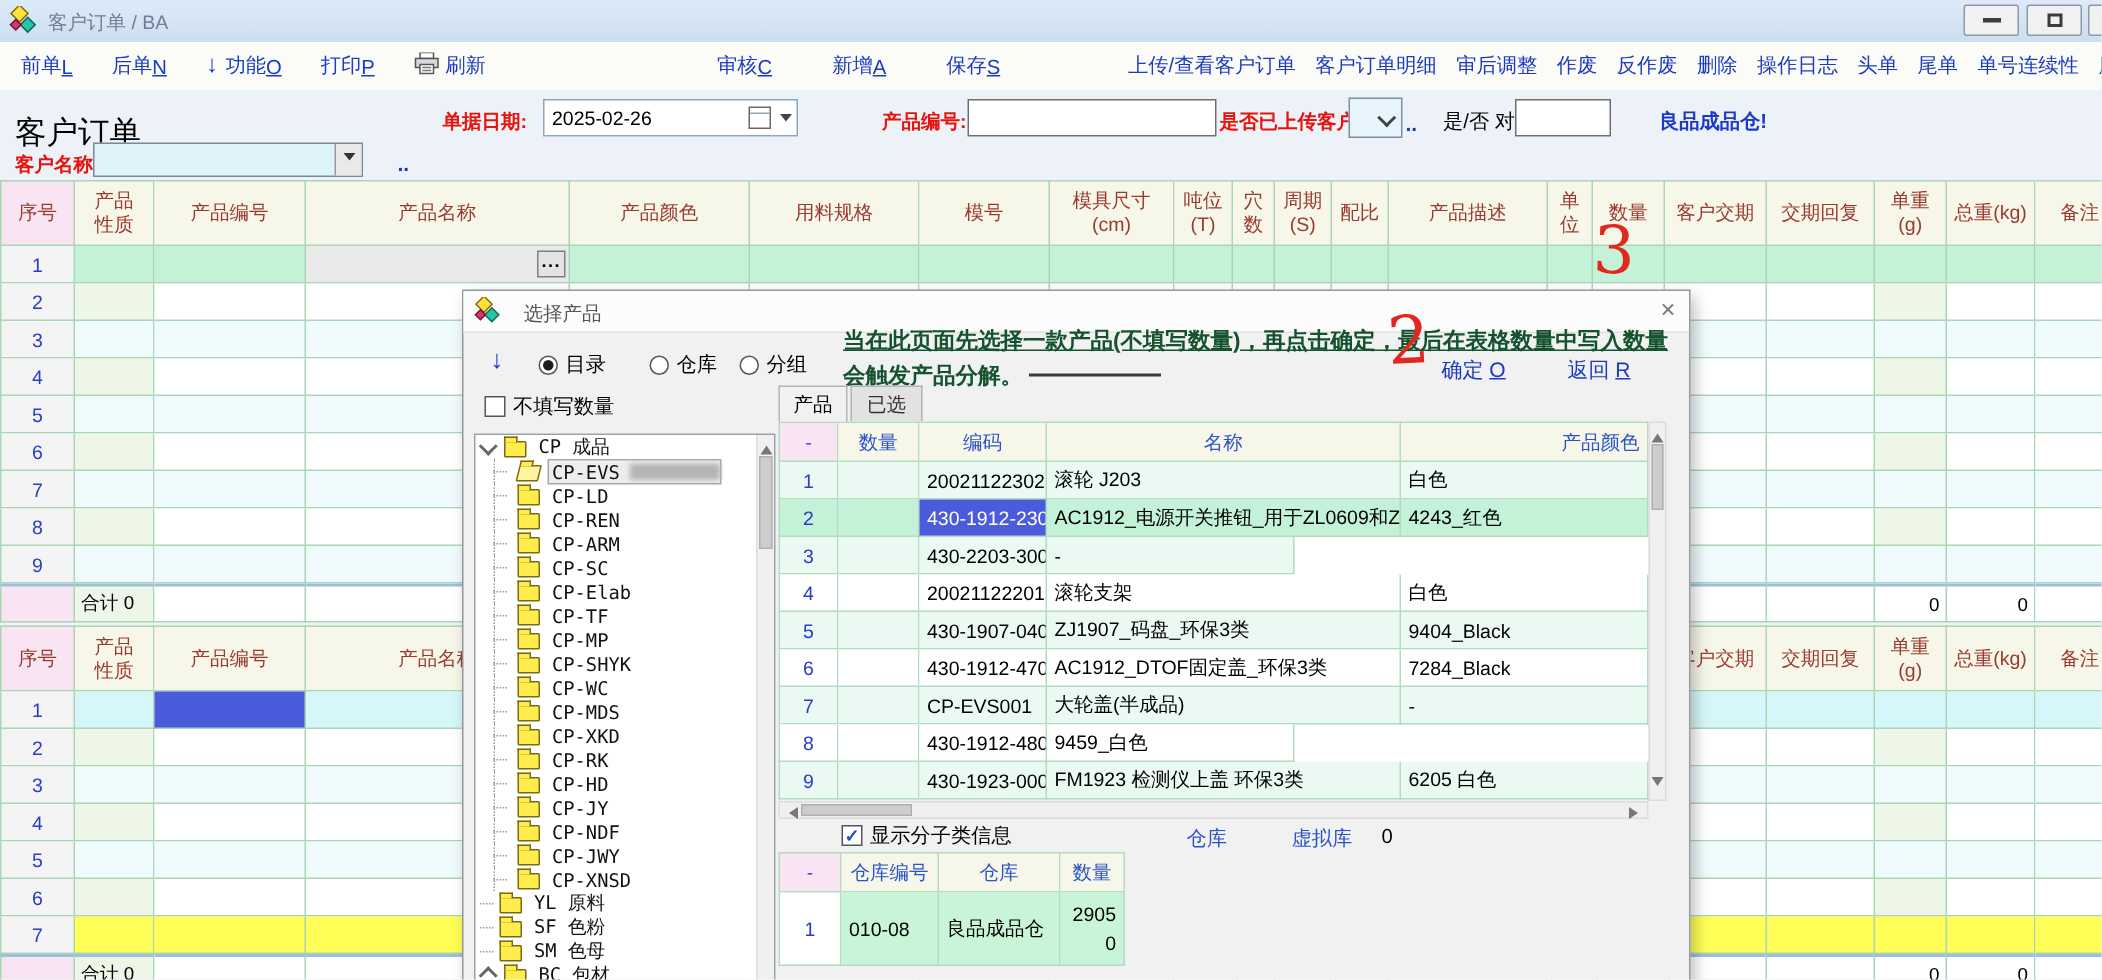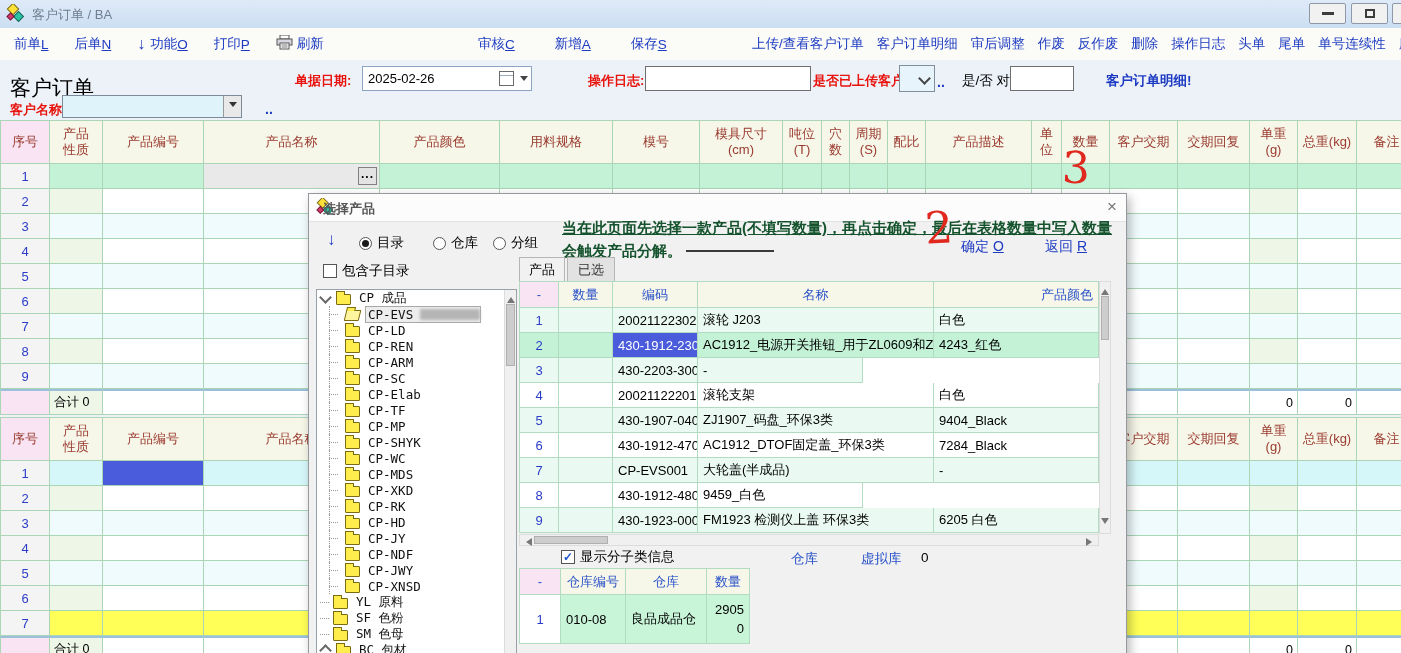--- a/index.html
+++ b/index.html
@@ -78,21 +78,21 @@
   .yellow{background:#ffff57;}
 
   
   .hand{position:absolute;color:#e0281e;font-family:"DejaVu Serif",serif;z-index:30;}
   #ann3{left:1062px;top:142px;font-size:44px;transform:rotate(2deg);}
 
   
   #dialog{position:absolute;left:308px;top:193px;width:819px;height:470px;background:#f1f1f1;
     border:1px solid #97979e;box-shadow:3px 4px 10px rgba(0,0,0,.28);z-index:40;box-sizing:border-box;}
   .dlg-title{position:absolute;left:0;top:0;right:0;height:27px;background:#fcfcfc;border-bottom:1px solid #e2e2e2;}
-  .dlg-title-text{position:absolute;left:14px;top:6px;font-size:13px;color:#555;font-weight:bold;}
+  .dlg-title-text{position:absolute;left:40px;top:6px;font-size:13px;color:#555;}
   .dlg-close{position:absolute;right:9px;top:3px;font-size:17px;color:#777;}
   .dlg-icon{position:absolute;left:7px;top:4px;width:19px;height:19px;}
   .radio{width:13px;height:13px;border:1px solid #555;border-radius:50%;background:#fff;display:inline-block;
     box-sizing:border-box;vertical-align:-2px;margin-right:5px;flex:none;}
   .radio.sel::after{content:"";display:block;width:7px;height:7px;border-radius:50%;background:#1a1a1a;margin:2px;}
   .dlg-radio{position:absolute;top:40px;font-size:13.5px;color:#000;display:flex;align-items:center;}
   #dlg-arrow{position:absolute;left:18px;top:36px;color:#1d3bc2;font-weight:bold;font-size:17px;}
   .red-ann{position:absolute;left:253px;top:22px;width:565px;color:#14532d;font-size:15px;font-weight:bold;line-height:23px;}
   .red-ann .u{text-decoration:underline;}
   .dark-line{display:inline-block;width:88px;border-bottom:2px solid #3a3a3a;vertical-align:4px;margin-left:4px;}
@@ -243,34 +243,34 @@
     </div>
 </div>
 
 <div id="form-title">客户订单</div>
 <span class="rlab" style="left:295px;top:72px">单据日期:</span>
 <div class="fld" id="date-box">
   <span>2025-02-26</span>
   <span class="cal-icon"></span>
   <span class="dd-tri"></span>
 </div>
-<span class="rlab" style="left:588px;top:72px">操作日志:</span>
+<span class="rlab" style="left:588px;top:72px">产品编号:</span>
 <div class="fld" id="no-input">
     <span></span>
   </div>
 <span class="rlab" style="left:813px;top:72px">是否已上传客户订单:</span>
 <div id="upl-box">
     <span class="chev"></span>
   </div>
 <span class="dots-link" style="left:937px;top:74px">..</span>
 <span id="rec-label">是/否 对帐:</span>
 <div class="fld" id="rec-input">
     <span></span>
   </div>
-<span id="required-note">客户订单明细!</span>
+<span id="required-note">良品成品仓!</span>
 <span class="rlab" style="left:10px;top:101px">客户名称:</span>
 <div id="cust-combo">
   <div class="combo-btn">
       <span class="dd-tri"></span>
     </div>
 </div>
 <span class="dots-link" style="left:265px;top:101px">..</span>
 
 <div class="grid" id="grid1">
     <div class="g-row g-header">
@@ -762,21 +762,21 @@
     <span class="u">当在此页面先选择一款产品(不填写数量)，再点击确定，最后在表格数量中写入数量</span><br>
     <span>会触发产品分解。</span><span class="dark-line"></span>
   </div>
   <div class="hand" id="ann2">2</div>
 
   <span class="dlg-btn" id="btn-ok"><span>确定 </span><span class="tb-mn">O</span></span>
   <span class="dlg-btn" id="btn-back"><span>返回 </span><span class="tb-mn">R</span></span>
 
   <div id="include-sub">
     <span class="checkbox"></span>
-    <span>包含子目录</span>
+    <span>不填写数量</span>
   </div>
 
   <div id="tree">
     <div id="tree-rows">
         <div class="t-row">
           <span class="t-chev"></span>
           <span class="folder"></span>
           <span><span class="t-label">CP 成品</span></span>
         </div>
         <div class="t-row">

